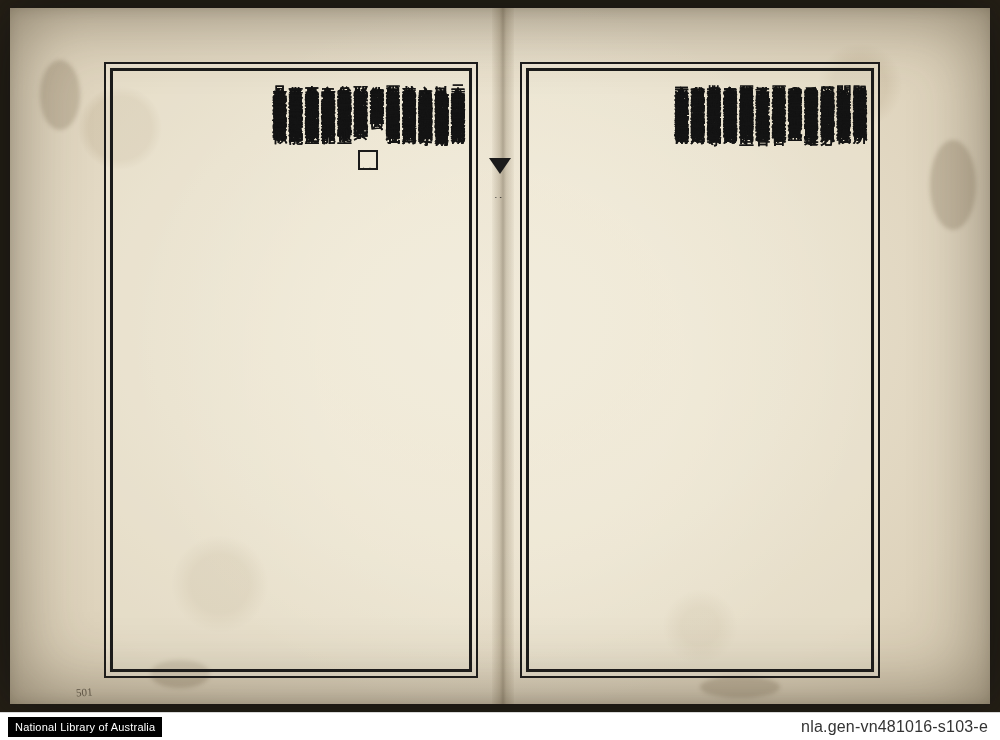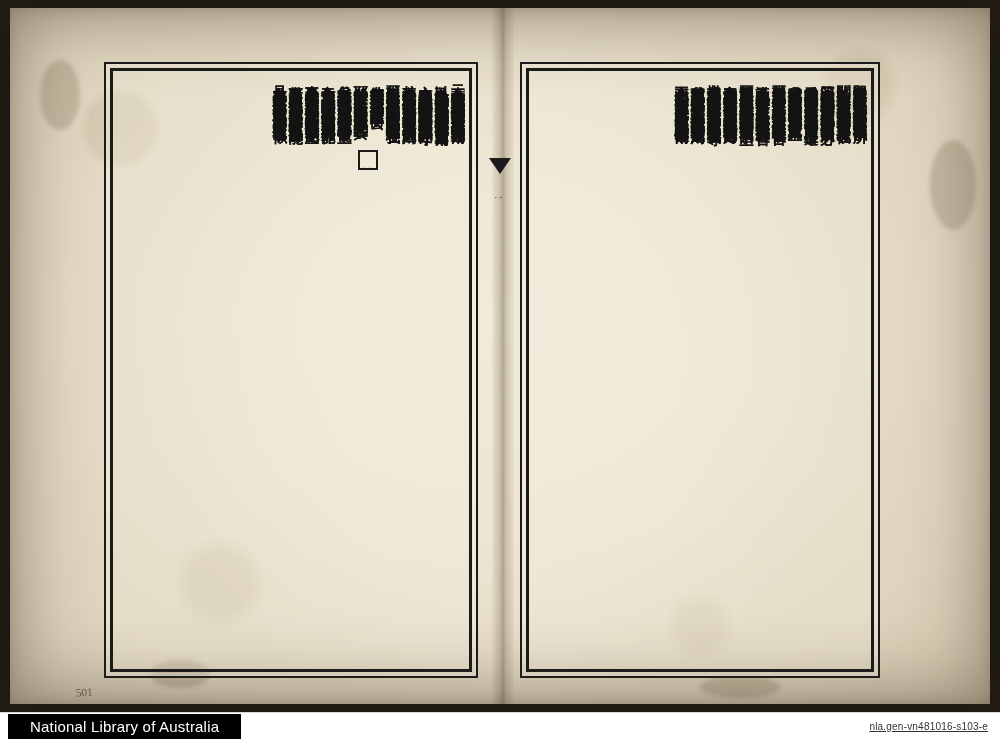--- a/index.html
+++ b/index.html
@@ -189,30 +189,29 @@
     justify-content: space-between;
     padding: 0 8px;
     box-sizing: border-box;
     font-family: "Liberation Sans", sans-serif;
     font-size: 11.5px;
     color: #2a2a2a;
   }
   #footer .left-label {
     background: #000;
     color: #fff;
-    padding: 4px 22px;
-    font-size: 15px;
+    padding: 4px 7px;
+    font-size: 11px;
     letter-spacing: .2px;
   }
   #footer .right-label {
     color: #333;
-    font-size: 10px;
+    font-size: 16px;
     letter-spacing: .2px;
     padding-right: 4px;
-    text-decoration: underline;
   }
 </style>
 </head>
 <body>
 
 <div id="page">
 
   <div class="scan">
     <div class="mottle"></div>
 

